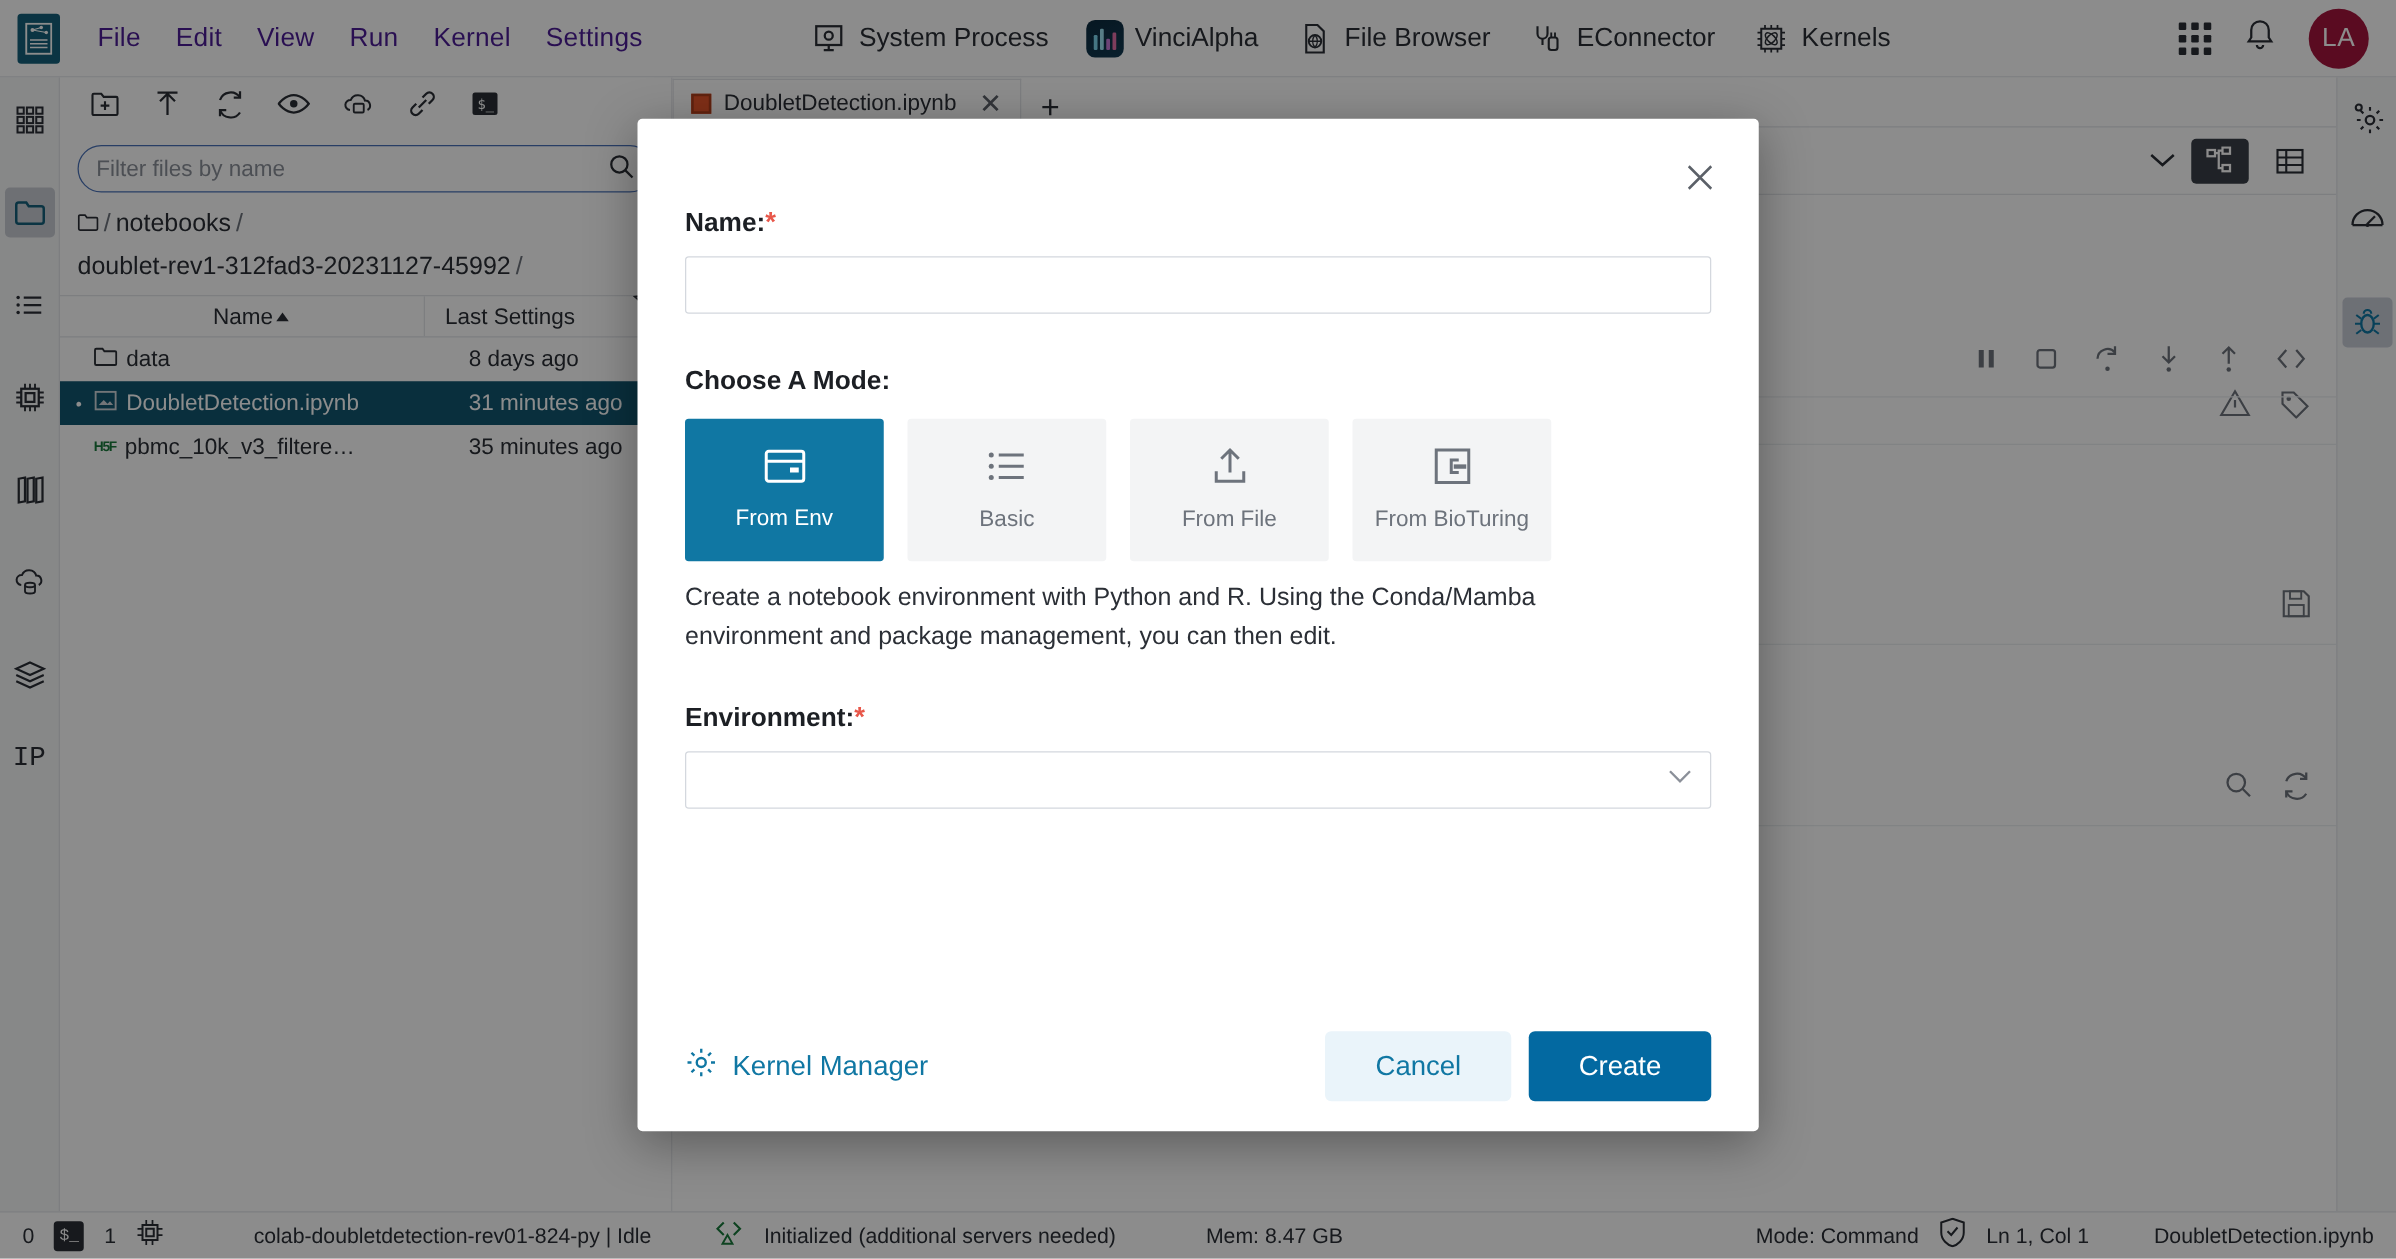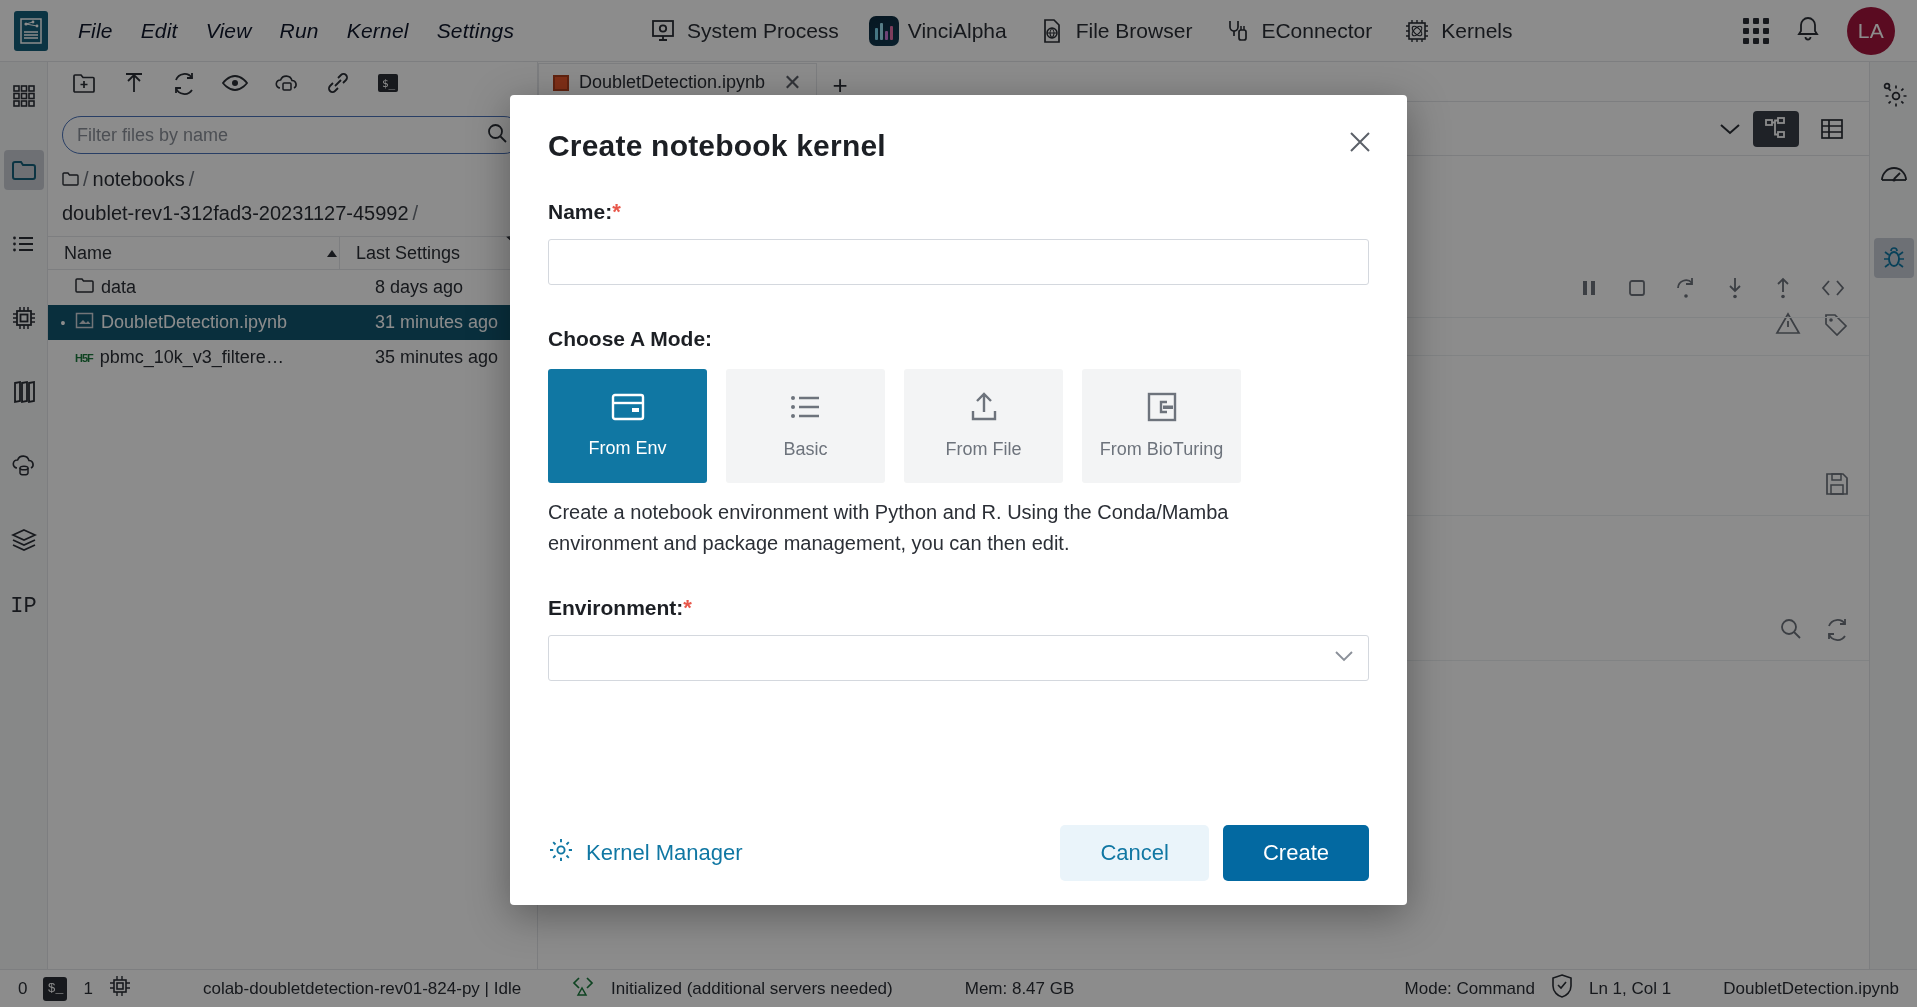--- a/index.html
+++ b/index.html
@@ -19,23 +19,22 @@
     background: #fff; display: flex; align-items: center;
     border-bottom: 1px solid #e4e6ea;
   }
   .logo-box {
     width: 34px; height: 40px; margin-left: 14px; margin-right: 16px;
     background: #15607a; border-radius: 3px; position: relative;
     display: flex; align-items: center; justify-content: center;
   }
   .logo-box svg { display: block; }
   .menu-item {
-    font-size: 21px; color: #0f172a; padding: 6px 14px; cursor: default;
+    font-size: 21px; color: #4c1d95; padding: 6px 14px; cursor: default;
     letter-spacing: .2px;
-    font-style: italic;
   }
   .top-apps { display: flex; align-items: center; margin-left: 120px; gap: 30px; }
   .app-item { display: flex; align-items: center; gap: 9px; font-size: 21px; color: #2b2f36; }
   .app-icon { width: 30px; height: 30px; display: flex; align-items: center; justify-content: center; }
   .vinci-icon {
     width: 30px; height: 30px; border-radius: 7px;
     background: linear-gradient(160deg,#0d2b3e,#123a52);
     display: flex; align-items: flex-end; justify-content: center; gap: 2px; padding-bottom: 6px;
   }
   .vinci-icon i { display: block; width: 3px; background: #5ec8e8; border-radius: 1px; }
@@ -76,21 +75,21 @@
   .fb-search input::placeholder { color: #8b9099; }
   .breadcrumb {
     padding: 6px 14px 8px 14px; font-size: 20px; color: #2b2f36; line-height: 30px;
     display: flex; flex-wrap: wrap; align-items: center; gap: 4px;
   }
   .bc-sep { color: #6d737c; }
   .fb-head {
     display: flex; border-top: 1px solid #e4e6ea; border-bottom: 1px solid #e4e6ea;
     font-size: 18px; color: #2b2f36; height: 34px; align-items: center;
   }
-  .fb-head .c1 { flex: 0 0 292px; padding-left: 16px; display: flex; align-items: center; justify-content: space-between; border-right: 1px solid #e4e6ea; height: 100%; }
+  .fb-head .c1 { flex: 0 0 292px; padding-left: 16px; display: flex; align-items: center; justify-content: center; border-right: 1px solid #e4e6ea; height: 100%; }
   .fb-head .c2 { flex: 1; padding-left: 16px; }
   .fb-row { display: flex; align-items: center; height: 35px; font-size: 18px; color: #2b2f36; gap: 29px; }
   .fb-row .c1 { flex: 0 0 292px; display: flex; align-items: center; gap: 7px; padding-left: 10px; overflow: hidden; white-space: nowrap; }
   .fb-row .c2 { flex: 1; padding-left: 6px; white-space: nowrap; }
   .fb-row.selected { background: #115670; color: #fff; }
   .dot-mark { width: 10px; text-align: center; font-size: 14px; line-height: 1; }
   .hdf-badge { font-size: 11px; font-weight: bold; color: #1a7a3c; letter-spacing: -1px; }
 
   
   .nb {
@@ -638,21 +637,20 @@
       </span>
       <span>Ln 1, Col 1</span>
       <span class="sb-gap" style="width:20px"></span>
       <span>DoubletDetection.ipynb</span>
     </div>
   </div>
 
   <div class="dim"></div>
 
   <div class="modal">
-    <div class="modal-title">Create notebook kernel</div>
     <span class="modal-close">
       <svg width="26" height="26" viewBox="0 0 26 26">
           <path d="M4 4l18 18M22 4L4 22" stroke="#5b6068" stroke-width="2"></path>
         </svg>
     </span>
 
     <div class="field-label">
       <span>Name:</span><span class="req">*</span>
     </div>
     <input class="text-input" value="" placeholder="" style="">

